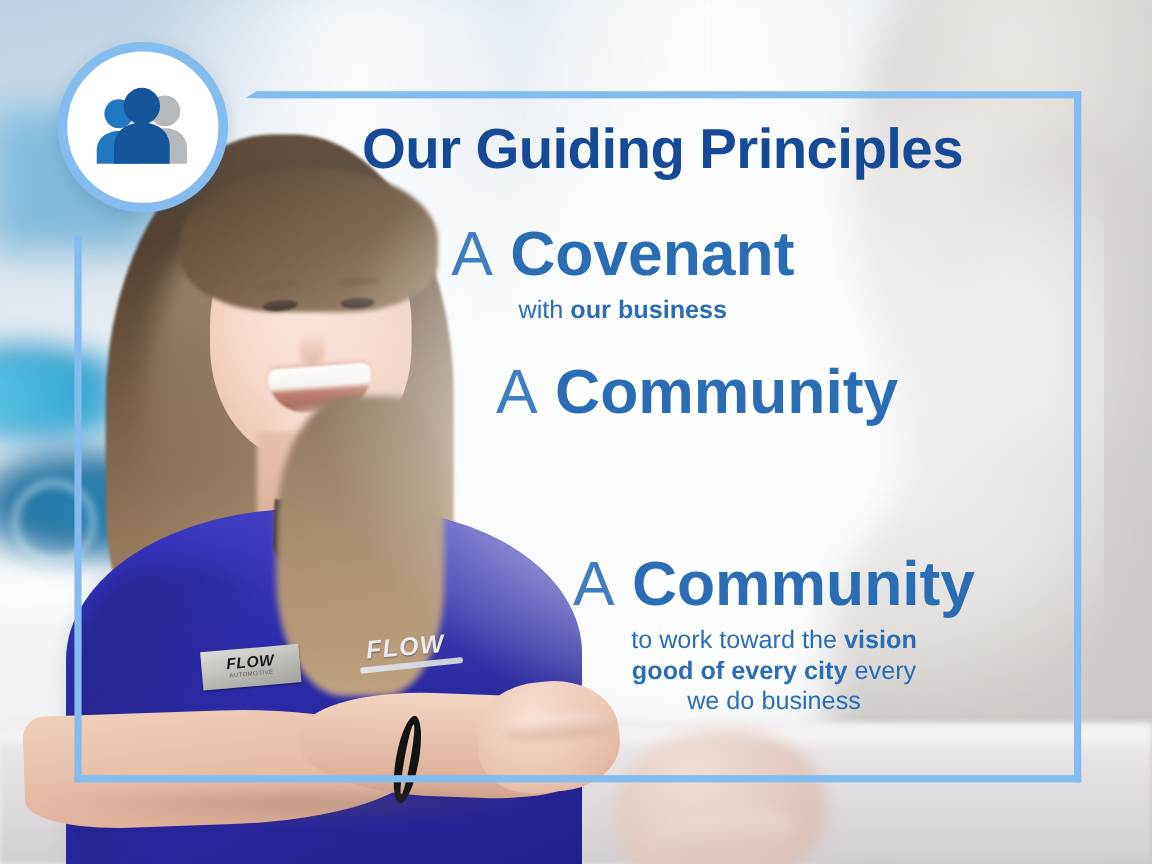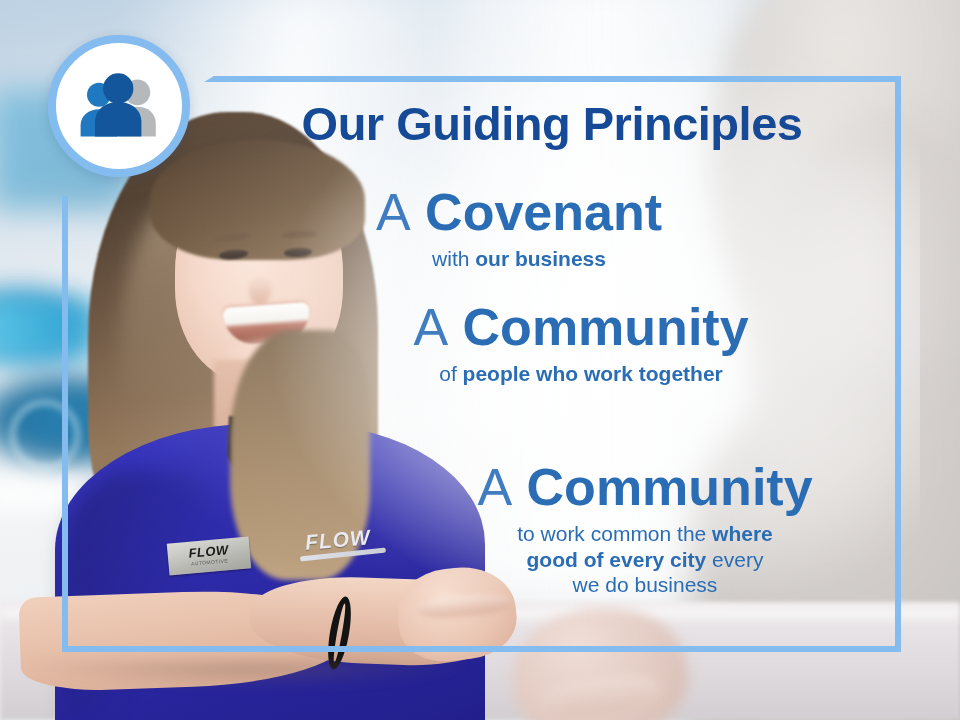--- a/index.html
+++ b/index.html
@@ -442,30 +442,29 @@
           <div><span>with </span><b>our business</b></div>
         </div>
     </div>
 
     <div class="block" id="block-community">
       <div class="headline">
         <span class="art">A</span>
         <span class="key">Community</span>
       </div>
       <div class="sub">
-          <div><span>of </span><b>people who work together</b></div>
         </div>
     </div>
 
     <div class="block" id="block-commitment">
       <div class="headline">
         <span class="art">A</span>
         <span class="key">Community</span>
       </div>
       <div class="sub">
-          <div><span>to work common the </span><b>where</b></div>
+          <div><span>to work toward the </span><b>vision</b></div>
           <div><b>good of every city</b><span> every</span></div>
           <div><span>we do business</span></div>
         </div>
     </div>
 
   </div>
 </div>
 
 </body></html>

